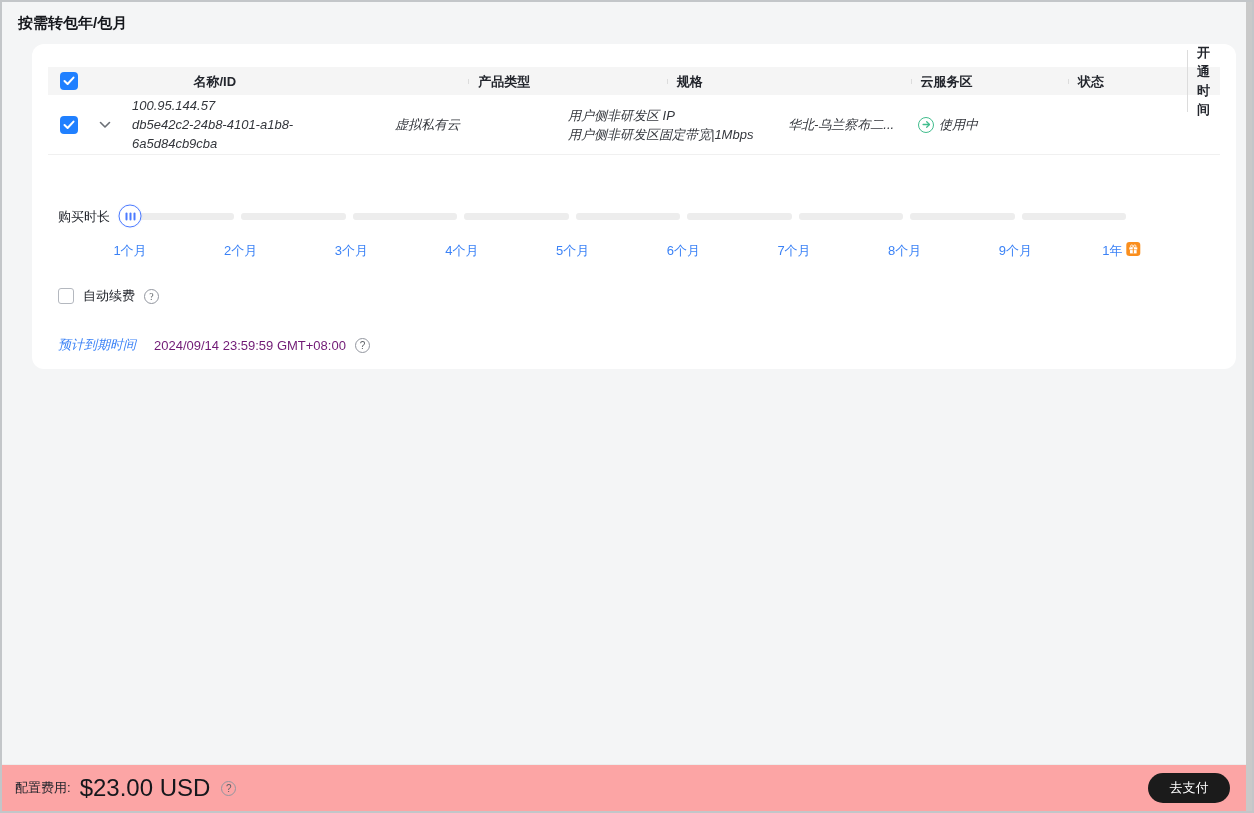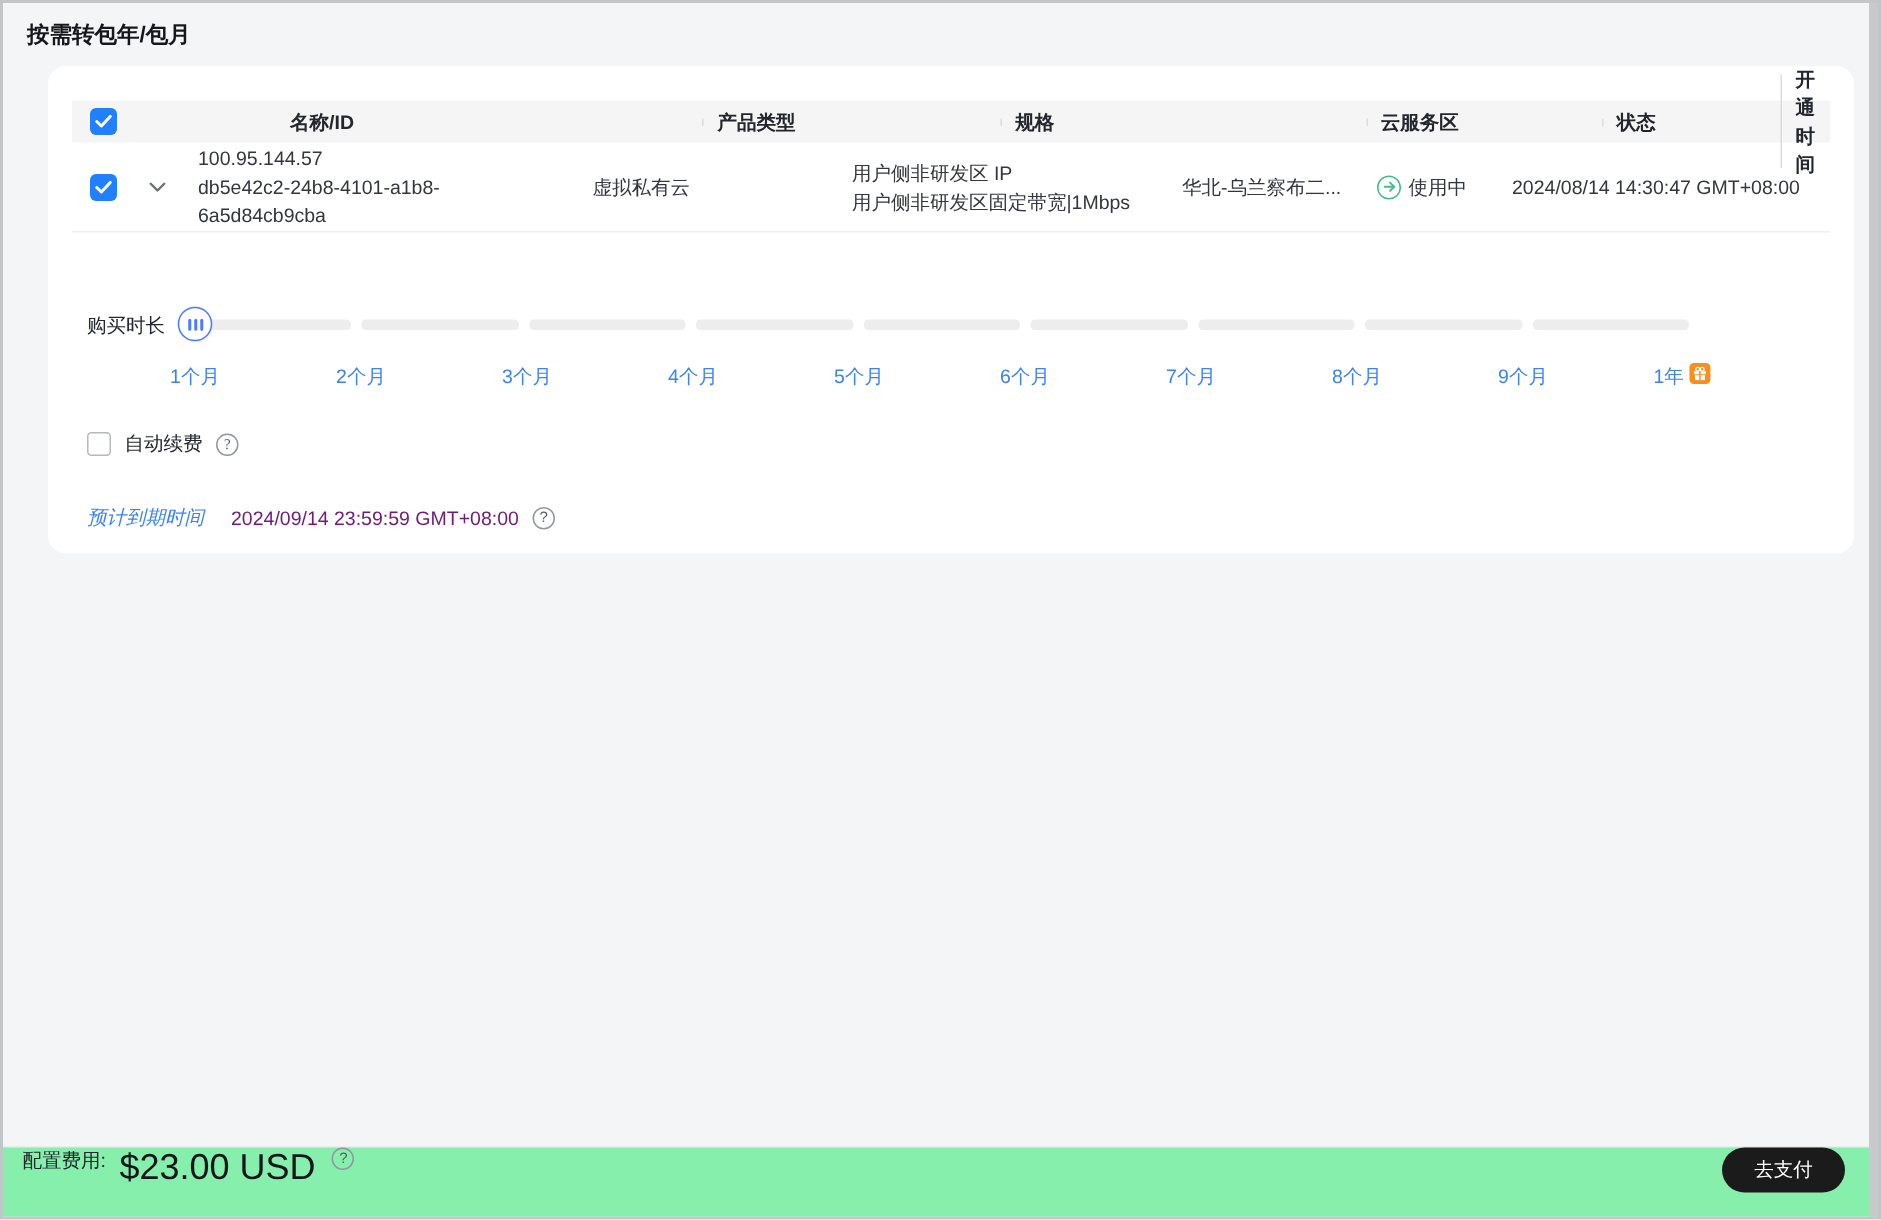--- a/index.html
+++ b/index.html
@@ -13,21 +13,21 @@
 
   .page-title { padding:12px 16px 11px; font-size:15px; font-weight:700; color:#15171c; }
 
   .card {
     margin:0 16px 0 30px; height:325px;
     background:#fff; border-radius:12px; padding:23px 16px 0;
   }
 
   
   .thead { display:flex; align-items:center; height:28px; background:#f5f5f5; font-size:13px; font-weight:600; color:#23262d;gap:32px; }
-  .trow  { display:flex; align-items:center; height:60px; border-bottom:1px solid #f0f0f0; font-size:13px; color:#33363c; }
+  .trow  { display:flex; align-items:center; height:60px; border-bottom:1px solid #f0f0f0; font-size:13px; color:#33363c;font-style:italic; }
   .cell  { padding:0 10px; line-height:19px; }
   .col-check  { width:40px; padding:0 0 0 12px; display:flex; align-items:center; }
   .col-expand { width:34px; padding:0; display:flex; align-items:center; justify-content:center; }
   .col-name   { width:263px; }
   .col-product{ width:173px; }
   .col-spec   { width:220px; }
   .col-region { width:130px; }
   .col-status { width:90px; display:flex; align-items:center; gap:5px; }
   .col-time   { flex:1; }
   .th { position:relative; }
@@ -77,22 +77,22 @@
 
   
   .renew-row  { display:flex; align-items:center; gap:9px; margin:27px 0 0 10px; font-size:13px; color:#23262d;font-family:Liberation Serif, serif; }
   .expiry-row { display:flex; align-items:center; gap:9px; margin:31px 0 0 10px; font-size:13px; }
   .expiry-label { color:#3b82f6; margin-right:9px;font-style:italic; }
   .expiry-value { color:#701a75; }
 
   
   .footer {
     position:absolute; left:0; right:0; bottom:0; height:47px;
-    background:#86efac; border-top:1px solid #ececec;
-    display:flex; align-items:flex-start; padding:0 13px;
+    background:#fca5a5; border-top:1px solid #ececec;
+    display:flex; align-items:center; padding:0 13px;
   }
   .fee-label { font-size:13px; color:#23262d; }
   .fee-value { font-size:24px; color:#15171c; margin:0 11px 0 9px; }
   .pay-btn {
     margin-left:auto; margin-right:9px; width:82px; height:30px;
     border-radius:16px; background:#1b1b1b; color:#fff; font-size:13px;
     border:none; cursor:pointer; font-family:inherit;
   }
 
   .scrollbar { position:absolute; top:0; bottom:0; right:0; width:6px; background:#c9c9c9; }
@@ -151,21 +151,20 @@
         <div class="cell col-region">华北-乌兰察布二...</div>
         <div class="cell col-status">
           <span class="status-icon">
             <svg width="9" height="9" viewBox="0 0 10 10">
                 <path d="M1.2 5h7" stroke="#41bd8d" stroke-width="1.4" fill="none" stroke-linecap="round"></path>
                 <path d="M5.2 1.9 8.3 5 5.2 8.1" stroke="#41bd8d" stroke-width="1.4" fill="none" stroke-linecap="round" stroke-linejoin="round"></path>
               </svg>
           </span>
           <span>使用中</span>
         </div>
-        <div class="cell col-time">2024/08/14 14:30:47 GMT+08:00</div>
       </div>
     </div>
 
     <div class="duration-row">
       <span class="field-label">购买时长</span>
       <div class="slider">
         <div class="track">
           <div class="seg"></div>
           <div class="seg"></div>
           <div class="seg"></div>

